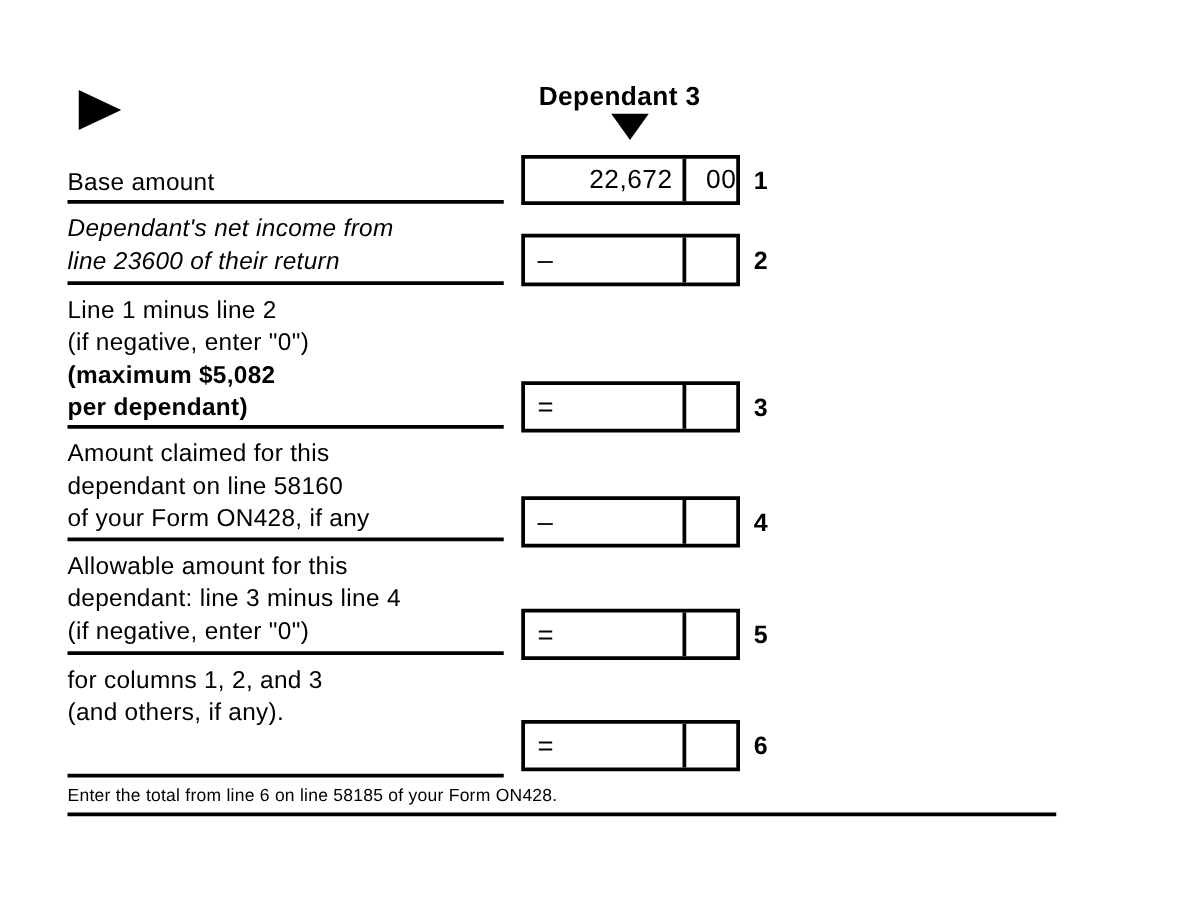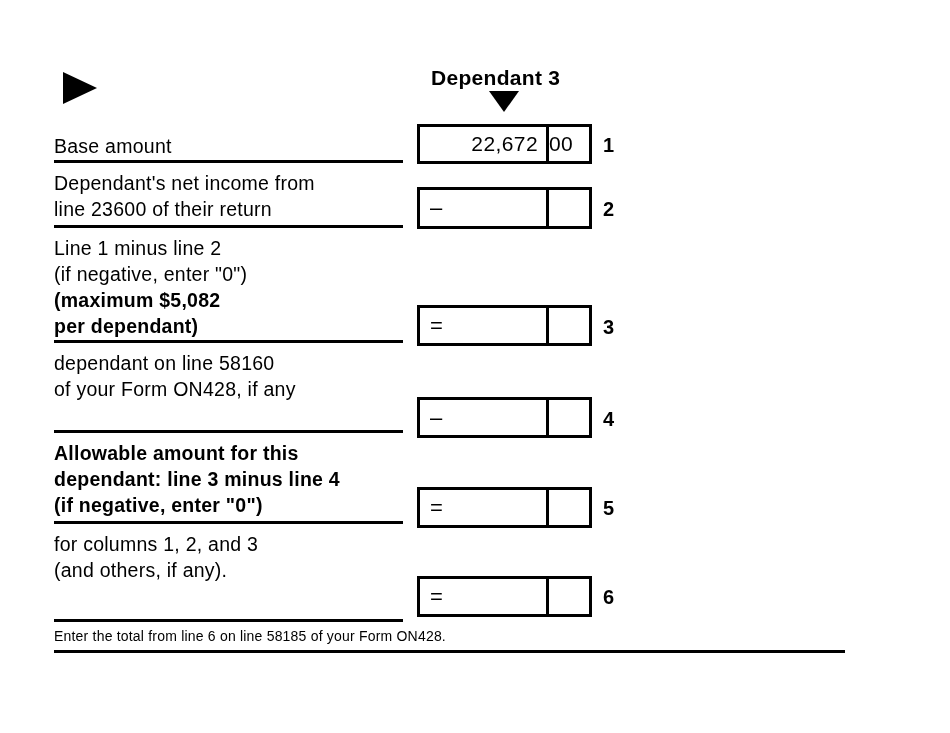--- a/index.html
+++ b/index.html
@@ -77,21 +77,21 @@
     padding: 0 8px 0 10px;
     font-size: 21px;
     letter-spacing: 0.4px;
   }
   .amount-cents {
     box-sizing: border-box;
     width: 43px;
     border-left: 3px solid #000;
     display: flex;
     align-items: center;
-    justify-content: flex-start;
+    justify-content: flex-end;
     font-size: 21px;
     letter-spacing: 0.4px;
   }
   .op-sign {
     position: absolute;
     left: 10px;
     top: 50%;
     transform: translateY(-50%);
     font-size: 22px;
     line-height: 1;
@@ -135,21 +135,21 @@
     <div class="amount-dollars">
       <span class="op-sign"></span>
       <span>22,672</span>
     </div>
     <div class="amount-cents">
       <span>00</span>
     </div>
   </div>
   <div class="abs line-no" style="left:603px; top:134px;">1</div>
 
-  <div class="abs label-block" style="left:54px; top:170px;">
+  <div class="abs label-block" style="left:54px; top:170px;font-style:italic;">
     <div>Dependant's net income from</div>
     <div>line 23600 of their return</div>
   </div>
   <div class="abs rule" style="left:54px; top:225px; width:349px;"></div>
 
   <div class="abs amount-box" style="left:417px; top:187px; width:175px; height:42px;">
     <div class="amount-dollars">
       <span class="op-sign">–</span>
       <span></span>
     </div>
@@ -172,37 +172,38 @@
       <span class="op-sign">=</span>
       <span></span>
     </div>
     <div class="amount-cents">
       <span></span>
     </div>
   </div>
   <div class="abs line-no" style="left:603px; top:316px;">3</div>
 
   <div class="abs label-block" style="left:54px; top:350px;">
+    <div>Amount claimed for this</div>
     <div>dependant on line 58160</div>
     <div>of your Form ON428, if any</div>
   </div>
   <div class="abs rule" style="left:54px; top:430px; width:349px;"></div>
 
   <div class="abs amount-box" style="left:417px; top:397px; width:175px; height:41px;">
     <div class="amount-dollars">
       <span class="op-sign">–</span>
       <span></span>
     </div>
     <div class="amount-cents">
       <span></span>
     </div>
   </div>
   <div class="abs line-no" style="left:603px; top:408px;">4</div>
 
-  <div class="abs label-block" style="left:54px; top:440px;font-weight:bold;">
+  <div class="abs label-block" style="left:54px; top:440px;">
     <div>Allowable amount for this</div>
     <div>dependant: line 3 minus line 4</div>
     <div>(if negative, enter "0")</div>
   </div>
   <div class="abs rule" style="left:54px; top:521px; width:349px;"></div>
 
   <div class="abs amount-box" style="left:417px; top:487px; width:175px; height:41px;">
     <div class="amount-dollars">
       <span class="op-sign">=</span>
       <span></span>

